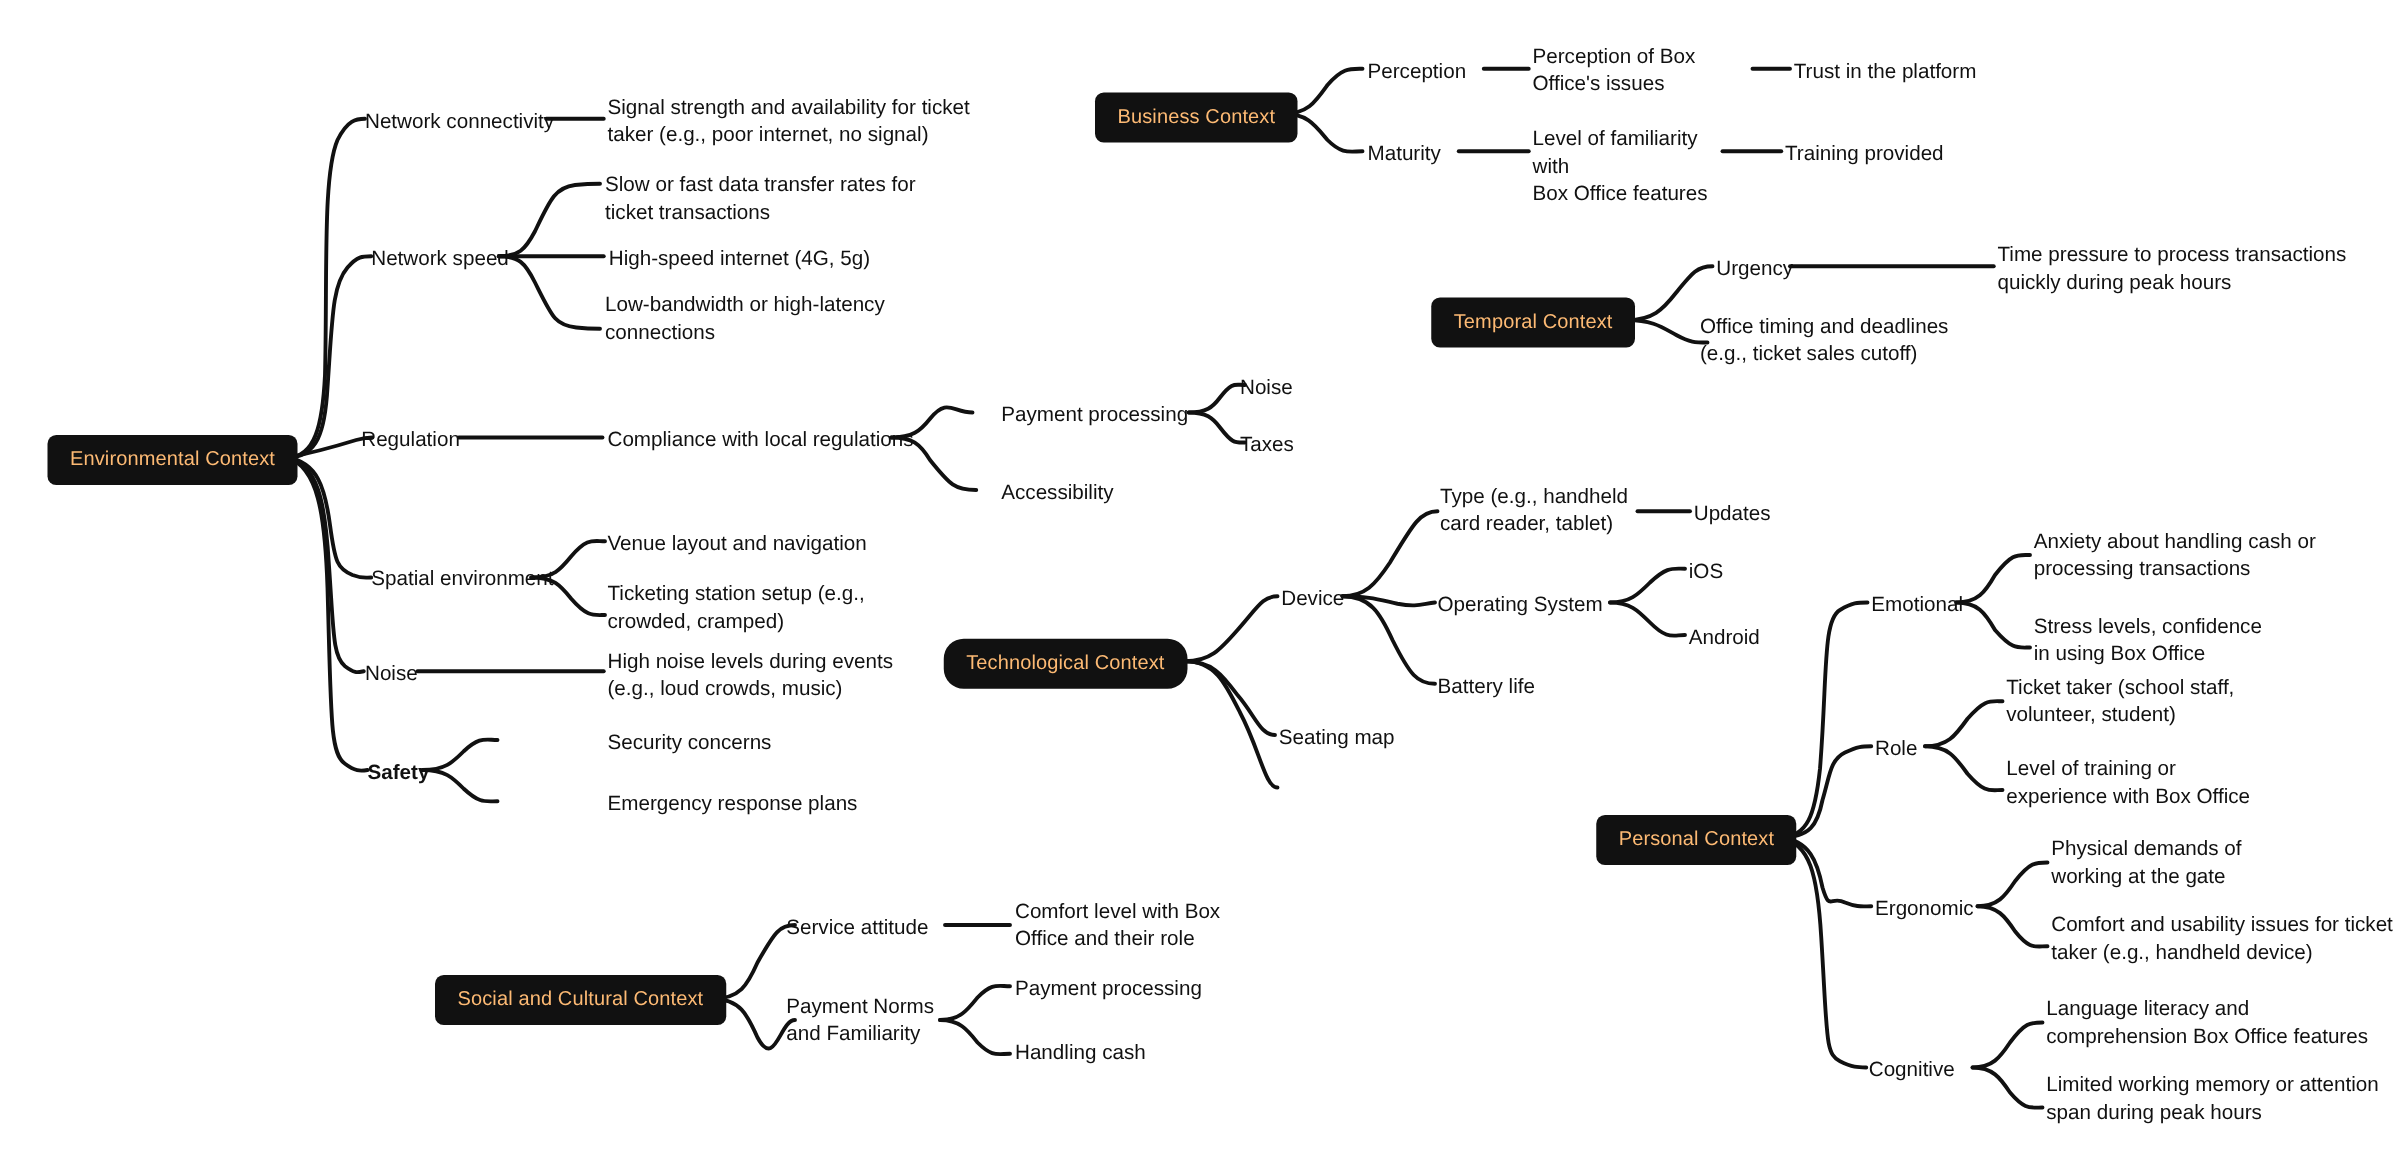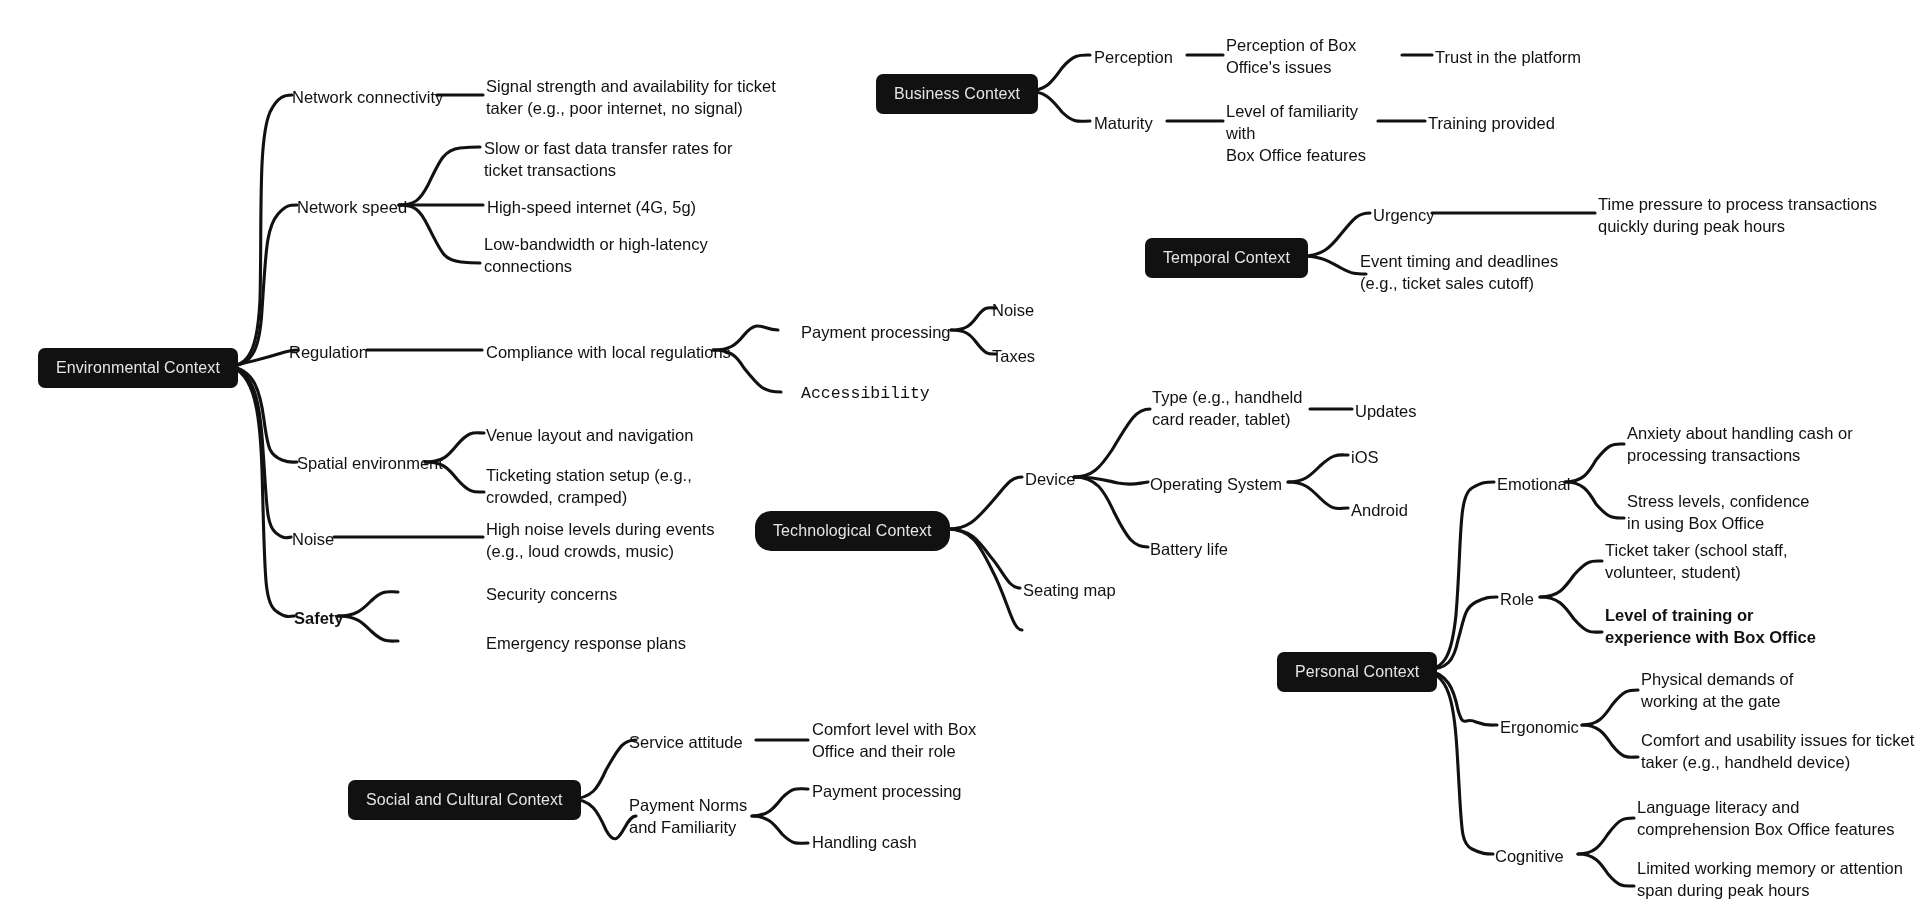--- a/index.html
+++ b/index.html
@@ -30,21 +30,21 @@
     height: 923px;
     pointer-events: none;
   }
   .node {
     position: absolute;
     box-sizing: border-box;
   }
   
   .root-node {
     background: #111111;
-    color: #e5e5e5;
+    color: #fdba74;
     border-radius: 7px;
     font-size: 16px;
     line-height: 1.25;
     letter-spacing: 0.1px;
     padding: 10px 18px;
     white-space: nowrap;
     text-align: center;
     font-weight: 400;
   }
   
@@ -162,21 +162,21 @@
   <div class="node text-node" style="left:487px; top:196px;">High-speed internet (4G, 5g)</div>
   <div class="node text-node" style="left:484px; top:233px; width:260px;">Low-bandwidth or high-latency
 connections</div>
 
   <div class="node text-node" style="left:289px; top:341px;">Regulation</div>
   <div class="node text-node" style="left:486px; top:341px;">Compliance with local regulations</div>
 
   <div class="node text-node" style="left:801px; top:321px;">Payment processing</div>
   <div class="node text-node" style="left:992px; top:299px;">Noise</div>
   <div class="node text-node" style="left:992px; top:345px;">Taxes</div>
-  <div class="node text-node" style="left:801px; top:383px;font-family:Liberation Mono, monospace;">Accessibility</div>
+  <div class="node text-node" style="left:801px; top:383px;">Accessibility</div>
 
   <div class="node text-node" style="left:297px; top:452px;">Spatial environment</div>
   <div class="node text-node" style="left:486px; top:424px;">Venue layout and navigation</div>
   <div class="node text-node" style="left:486px; top:464px; width:260px;">Ticketing station setup (e.g.,
 crowded, cramped)</div>
 
   <div class="node text-node" style="left:292px; top:528px;">Noise</div>
   <div class="node text-node" style="left:486px; top:518px; width:260px;">High noise levels during events
 (e.g., loud crowds, music)</div>
 
@@ -194,21 +194,21 @@
   <div class="node text-node" style="left:1094px; top:112px;">Maturity</div>
   <div class="node text-node" style="left:1226px; top:100px; width:165px;">Level of familiarity with
 Box Office features</div>
   <div class="node text-node" style="left:1428px; top:112px;">Training provided</div>
 
   <div class="node root-node" style="left:1145px; top:238px;">Temporal Context</div>
 
   <div class="node text-node" style="left:1373px; top:204px;">Urgency</div>
   <div class="node text-node" style="left:1598px; top:193px; width:300px;">Time pressure to process transactions
 quickly during peak hours</div>
-  <div class="node text-node" style="left:1360px; top:250px; width:260px;">Event timing and deadlines
+  <div class="node text-node" style="left:1360px; top:250px; width:260px;">Office timing and deadlines
 (e.g., ticket sales cutoff)</div>
 
   <div class="node root-node" style="left:755px; top:511px;border-radius:16px;">Technological Context</div>
 
   <div class="node text-node" style="left:1025px; top:468px;">Device</div>
   <div class="node text-node" style="left:1152px; top:386px; width:160px;">Type (e.g., handheld
 card reader, tablet)</div>
   <div class="node text-node" style="left:1355px; top:400px;">Updates</div>
   <div class="node text-node" style="left:1150px; top:473px;">Operating System</div>
   <div class="node text-node" style="left:1351px; top:446px;">iOS</div>
@@ -221,21 +221,21 @@
 
   <div class="node text-node" style="left:1497px; top:473px;">Emotional</div>
   <div class="node text-node" style="left:1627px; top:422px; width:270px;">Anxiety about handling cash or
 processing transactions</div>
   <div class="node text-node" style="left:1627px; top:490px; width:260px;">Stress levels, confidence
 in using Box Office</div>
 
   <div class="node text-node" style="left:1500px; top:588px;">Role</div>
   <div class="node text-node" style="left:1605px; top:539px; width:250px;">Ticket taker (school staff,
 volunteer, student)</div>
-  <div class="node text-node" style="left:1605px; top:604px; width:255px;font-weight:bold;">Level of training or
+  <div class="node text-node" style="left:1605px; top:604px; width:255px;">Level of training or
 experience with Box Office</div>
 
   <div class="node text-node" style="left:1500px; top:716px;">Ergonomic</div>
   <div class="node text-node" style="left:1641px; top:668px; width:220px;">Physical demands of
 working at the gate</div>
   <div class="node text-node" style="left:1641px; top:729px; width:290px;">Comfort and usability issues for ticket
 taker (e.g., handheld device)</div>
 
   <div class="node text-node" style="left:1495px; top:845px;">Cognitive</div>
   <div class="node text-node" style="left:1637px; top:796px; width:290px;">Language literacy and

